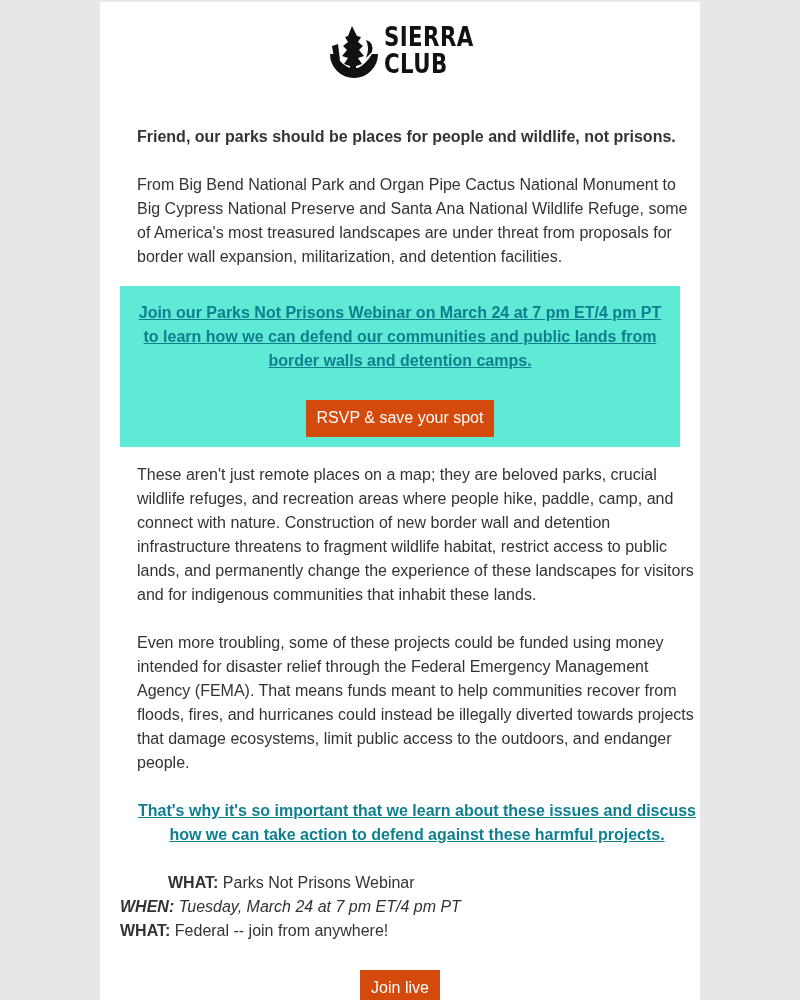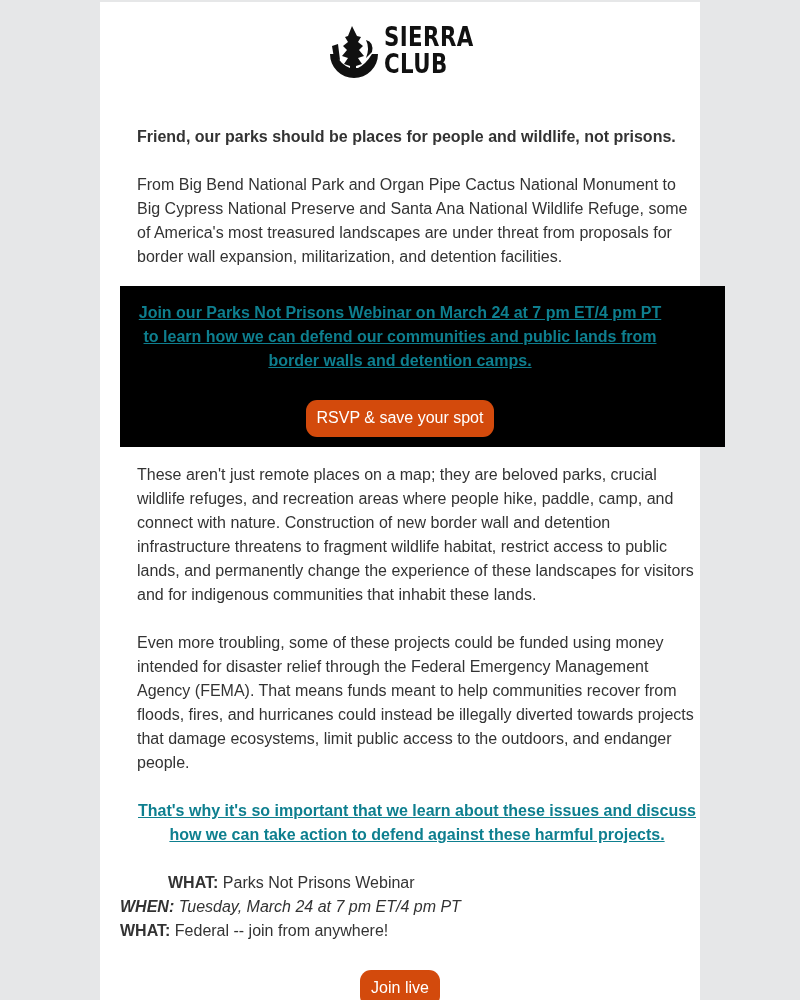--- a/index.html
+++ b/index.html
@@ -19,30 +19,29 @@
     font-family: "DejaVu Sans", sans-serif; font-weight: bold;
     font-size: 26px; line-height: 27px; letter-spacing: 0.5px; color: #111;
     transform: scaleX(0.82); transform-origin: left top;
   }
   .content { position: absolute; left: 20px; top: 0; width: 560px; }
   .p { font-size: 16px; line-height: 24px; margin: 0; position: absolute; left: 17px; width: 560px; }
   .bold { font-weight: bold; }
   .link { color: #0e7f8f; font-weight: bold; text-decoration: underline; }
   .callout {
     position: absolute; left: 0; top: 284px; width: 560px; height: 161px;
-    background: #000000;
-    padding-left: 45px;
+    background: #5eead4;
   }
   .callout-text {
     position: absolute; left: 14px; top: 15px; width: 532px;
     text-align: center; font-size: 16px; line-height: 24px;
   }
   .btn {
     position: absolute; background: #d34a0c; color: #ffffff;
-    font-size: 16px; line-height: 20px; border-radius: 11px;
+    font-size: 16px; line-height: 20px; border-radius: 0;
     text-align: center; cursor: pointer;
   }
   .rsvp { left: 186px; top: 114px; width: 188px; height: 37px; line-height: 36px; }
   .join { left: 240px; top: 968px; width: 80px; height: 37px; line-height: 36px; }
   .detail { position: absolute; left: 0; font-size: 16px; line-height: 24px; }
 </style>
 </head>
 <body>
 
 <div class="card">

